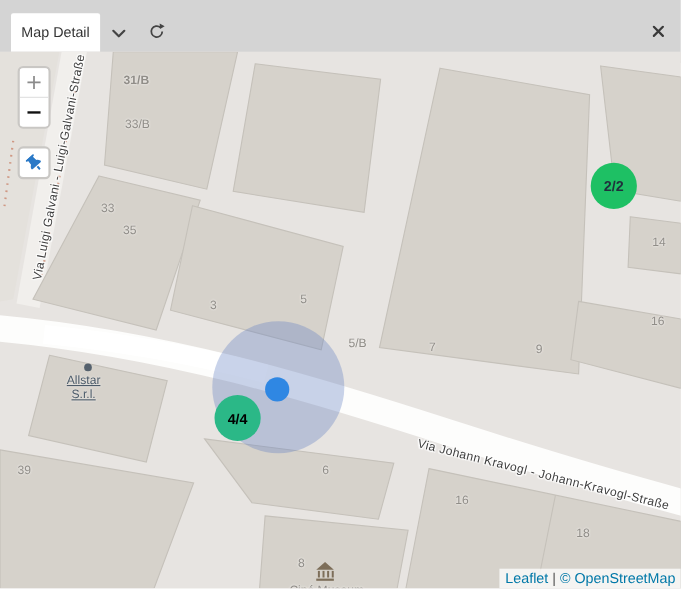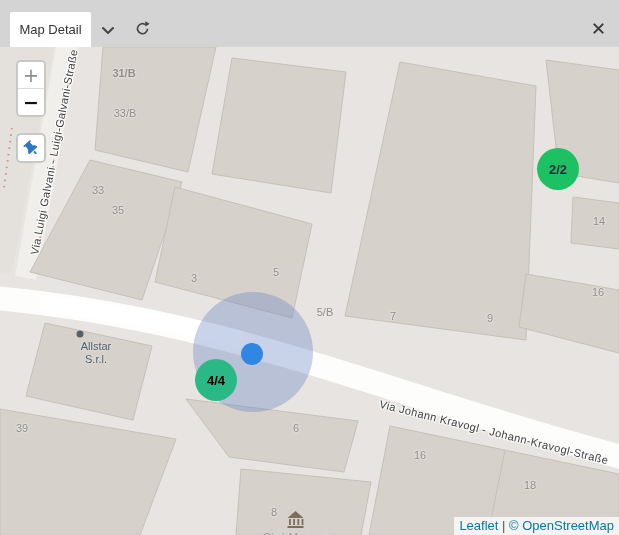--- a/index.html
+++ b/index.html
@@ -142,21 +142,21 @@
     <span class="bl" style="left:490px; top:271px;">9</span>
     <span class="bl" style="left:599px; top:174px;">14</span>
     <span class="bl" style="left:598px; top:245px;">16</span>
     <span class="bl" style="left:22px;  top:381px;">39</span>
     <span class="bl" style="left:296px; top:381px;">6</span>
     <span class="bl" style="left:420px; top:408px;">16</span>
     <span class="bl" style="left:530px; top:438px;">18</span>
     <span class="bl" style="left:274px; top:465px;">8</span>
     <span class="bl" style="left:297px; top:490px;">Ciné Museum</span>
 
-    <div class="poi-label" style="left:96px; top:293px;">
+    <div class="poi-label" style="left:76px; top:293px;text-decoration:underline;">
       <span>Allstar</span><br><span>S.r.l.</span>
     </div>
 
     <div class="accuracy"></div>
     <div class="geo-dot"></div>
 
     <div class="marker m22" style="background: rgb(30, 192, 100);">
       <span>2/2</span>
     </div>
     <div class="marker m44" style="background: rgb(43, 184, 135);">

